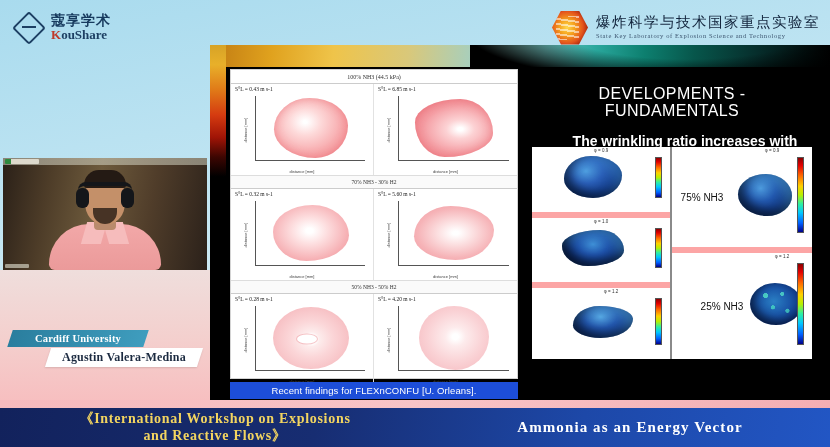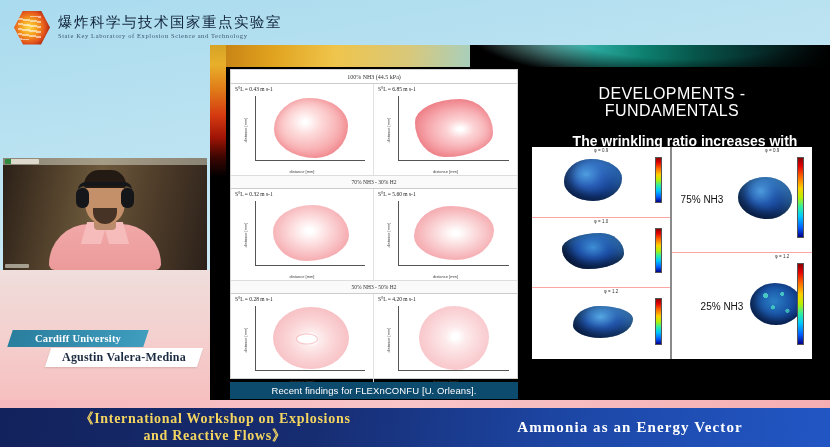--- a/index.html
+++ b/index.html
@@ -183,21 +183,21 @@
     position: absolute; top: 24px; height: 310px;
     background: #ffffff; border: 1px solid #d4d4d4;
   }
   #panel-left  { left: 20px;  width: 288px; }
   #panel-right { left: 314px; width: 296px; background: #000; border: none; }
 
   .panel-caption {
     position: absolute; bottom: 1px; height: 17px; line-height: 17px;
     color: #ffffff; font-size: 9.5px; text-align: center;
     font-family: "Liberation Sans", sans-serif;
-    background: #0c4a6e; letter-spacing: .1px;
+    background: #1d4ed8; letter-spacing: .1px;
   }
   #caption-left  { left: 20px;  width: 288px; }
   #caption-right { left: 314px; width: 296px; }
 
   
   .lp-header {
     height: 14px; line-height: 14px; text-align: center;
     font-size: 6px; color: #333; border-bottom: 1px solid #ccc;
     font-family: "Liberation Serif", serif;
   }
@@ -285,21 +285,21 @@
     font-size: 14px; font-weight: bold;
     font-family: "Liberation Sans", sans-serif;
   }
   #rp-grid {
     position: absolute; left: 8px; top: 78px; width: 280px; height: 212px;
     background: #ffffff; display: flex;
   }
   .rp-col { flex: 1 1 50%; display: flex; flex-direction: column; }
   .rp-col.left  { border-right: 2px solid #8a8a8a; }
   .rp-cellrow {
-    flex: 1 1 33.333%; position: relative; border-bottom: 1px solid #fca5a5;
+    flex: 1 1 33.333%; position: relative; border-bottom: 6px solid #fca5a5;
     display: flex; align-items: center; overflow: hidden;
   }
   .rp-cellrow:last-child { border-bottom: none; padding-left: 20px; }
   .rp-plot { position: relative; flex: 1 1 auto; height: 100%; }
   .rp-toplabel {
     position: absolute; left: 0; right: 0; top: 1px; text-align: center;
     font-size: 4.5px; color: #333;
   }
   .rp-ax {
     position: absolute; left: 14px; top: 8px; right: 26px; bottom: 12px;
@@ -381,20 +381,30 @@
     flex: 1 1 auto; text-align: center;
     color: #ffffff; font-family: "Liberation Serif", serif;
     font-size: 15px; font-weight: bold; letter-spacing: 1.1px;
   }
 </style>
 </head>
 <body>
 
 <div id="topbar">
 
+  <div class="brand-left">
+    <div class="ks-mark">
+      <div class="diamond"></div>
+        <div class="bar"></div>
+    </div>
+    <div class="ks-text">
+      <div class="ks-cn">蔻享学术</div>
+      <div class="ks-en"><span class="k">K</span><span class="o">ouShare</span></div>
+    </div>
+  </div>
 
   <div class="brand-right">
     <div class="lab-mark"></div>
     <div class="lab-text">
       <div class="lab-cn">爆炸科学与技术国家重点实验室</div>
       <div class="lab-en">State Key Laboratory of Explosion Science and Technology</div>
     </div>
   </div>
 </div>
 

